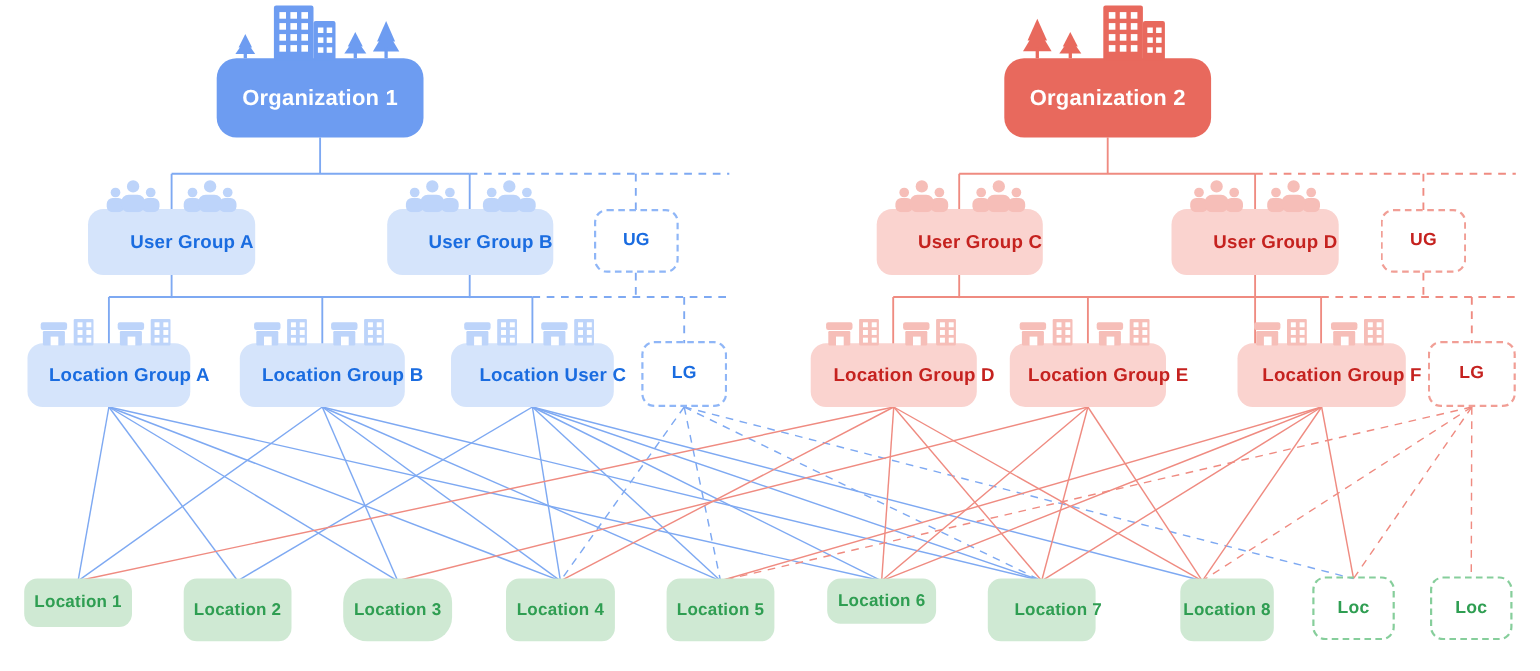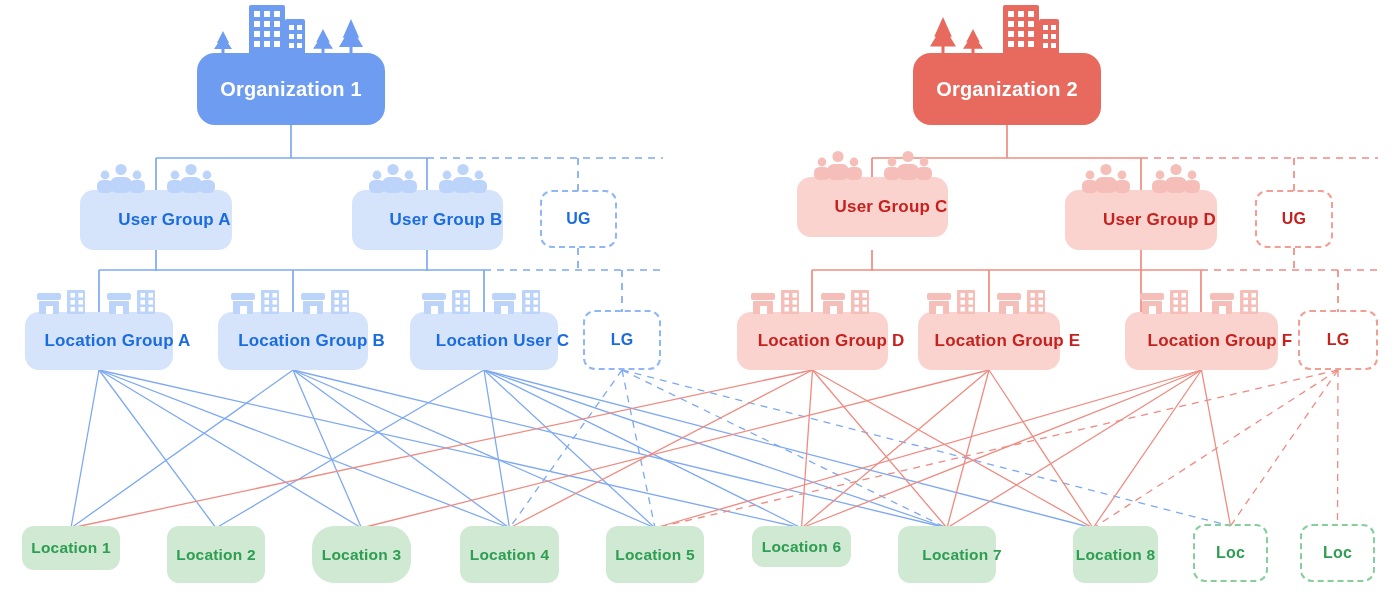--- a/index.html
+++ b/index.html
@@ -189,21 +189,21 @@
           <circle cx="127" cy="13" r="4.4" fill="#bdd4fa"></circle>
           <rect x="119" y="18" width="16" height="13" rx="5.5" fill="#bdd4fa"></rect>
           <circle cx="111" cy="7.5" r="5.6" fill="#bdd4fa"></circle>
           <rect x="100" y="15" width="22" height="16" rx="7" fill="#bdd4fa"></rect>
         </svg>
         <span class="lbl">User Group B</span>
       </div>
       <div class="node placeholder" style="left: 540px; top: 190px; width: 77px; height: 58px; border-color: rgb(143, 182, 247); color: rgb(26, 108, 224);">
         <span class="lbl">UG</span>
       </div>
-      <div class="node group" style="left: 797px; top: 177px; width: 151px; height: 60px; background: rgb(250, 211, 207); color: rgb(197, 34, 31);">
+      <div class="node group" style="left: 797px; top: 190px; width: 151px; height: 60px; background: rgb(250, 211, 207); color: rgb(197, 34, 31);">
         <svg class="icon people-icon" width="152" height="31" viewBox="0 0 152 31">
           <circle cx="25" cy="13" r="4.4" fill="#f6beb8"></circle>
           <rect x="17" y="18" width="16" height="13" rx="5.5" fill="#f6beb8"></rect>
           <circle cx="57" cy="13" r="4.4" fill="#f6beb8"></circle>
           <rect x="49" y="18" width="16" height="13" rx="5.5" fill="#f6beb8"></rect>
           <circle cx="41" cy="7.5" r="5.6" fill="#f6beb8"></circle>
           <rect x="30" y="15" width="22" height="16" rx="7" fill="#f6beb8"></rect>
           <circle cx="95" cy="13" r="4.4" fill="#f6beb8"></circle>
           <rect x="87" y="18" width="16" height="13" rx="5.5" fill="#f6beb8"></rect>
           <circle cx="127" cy="13" r="4.4" fill="#f6beb8"></circle>

